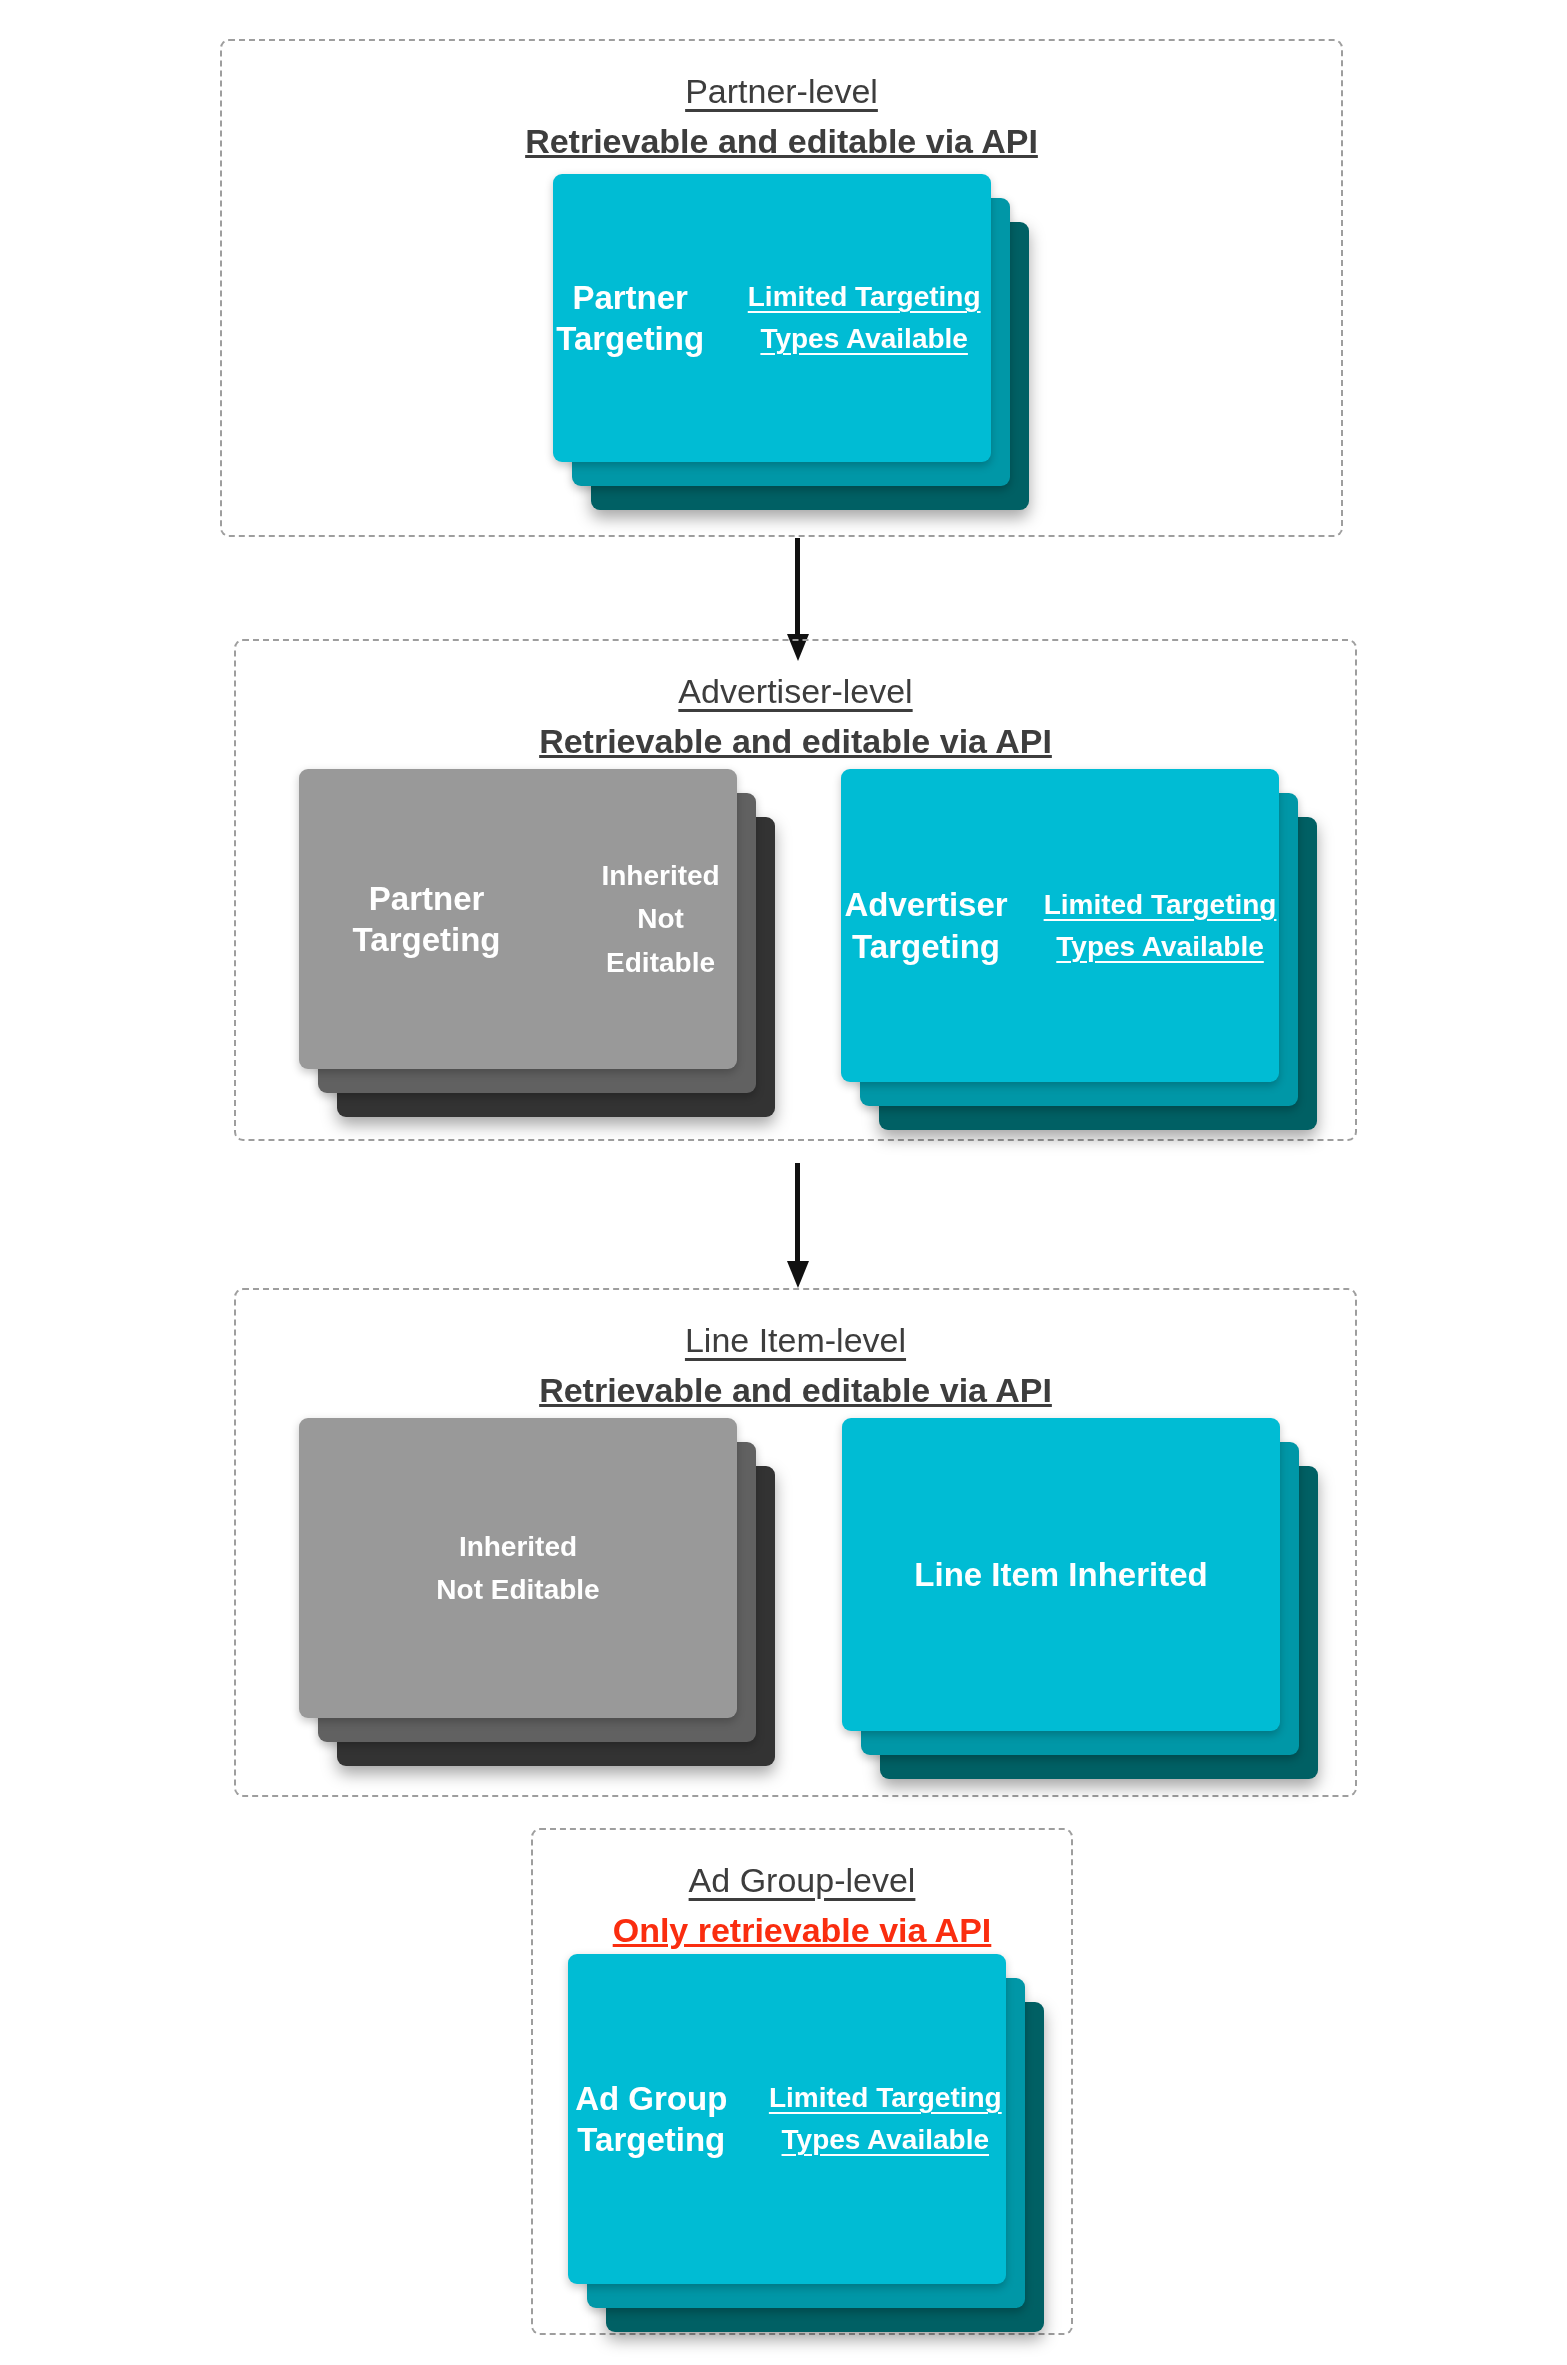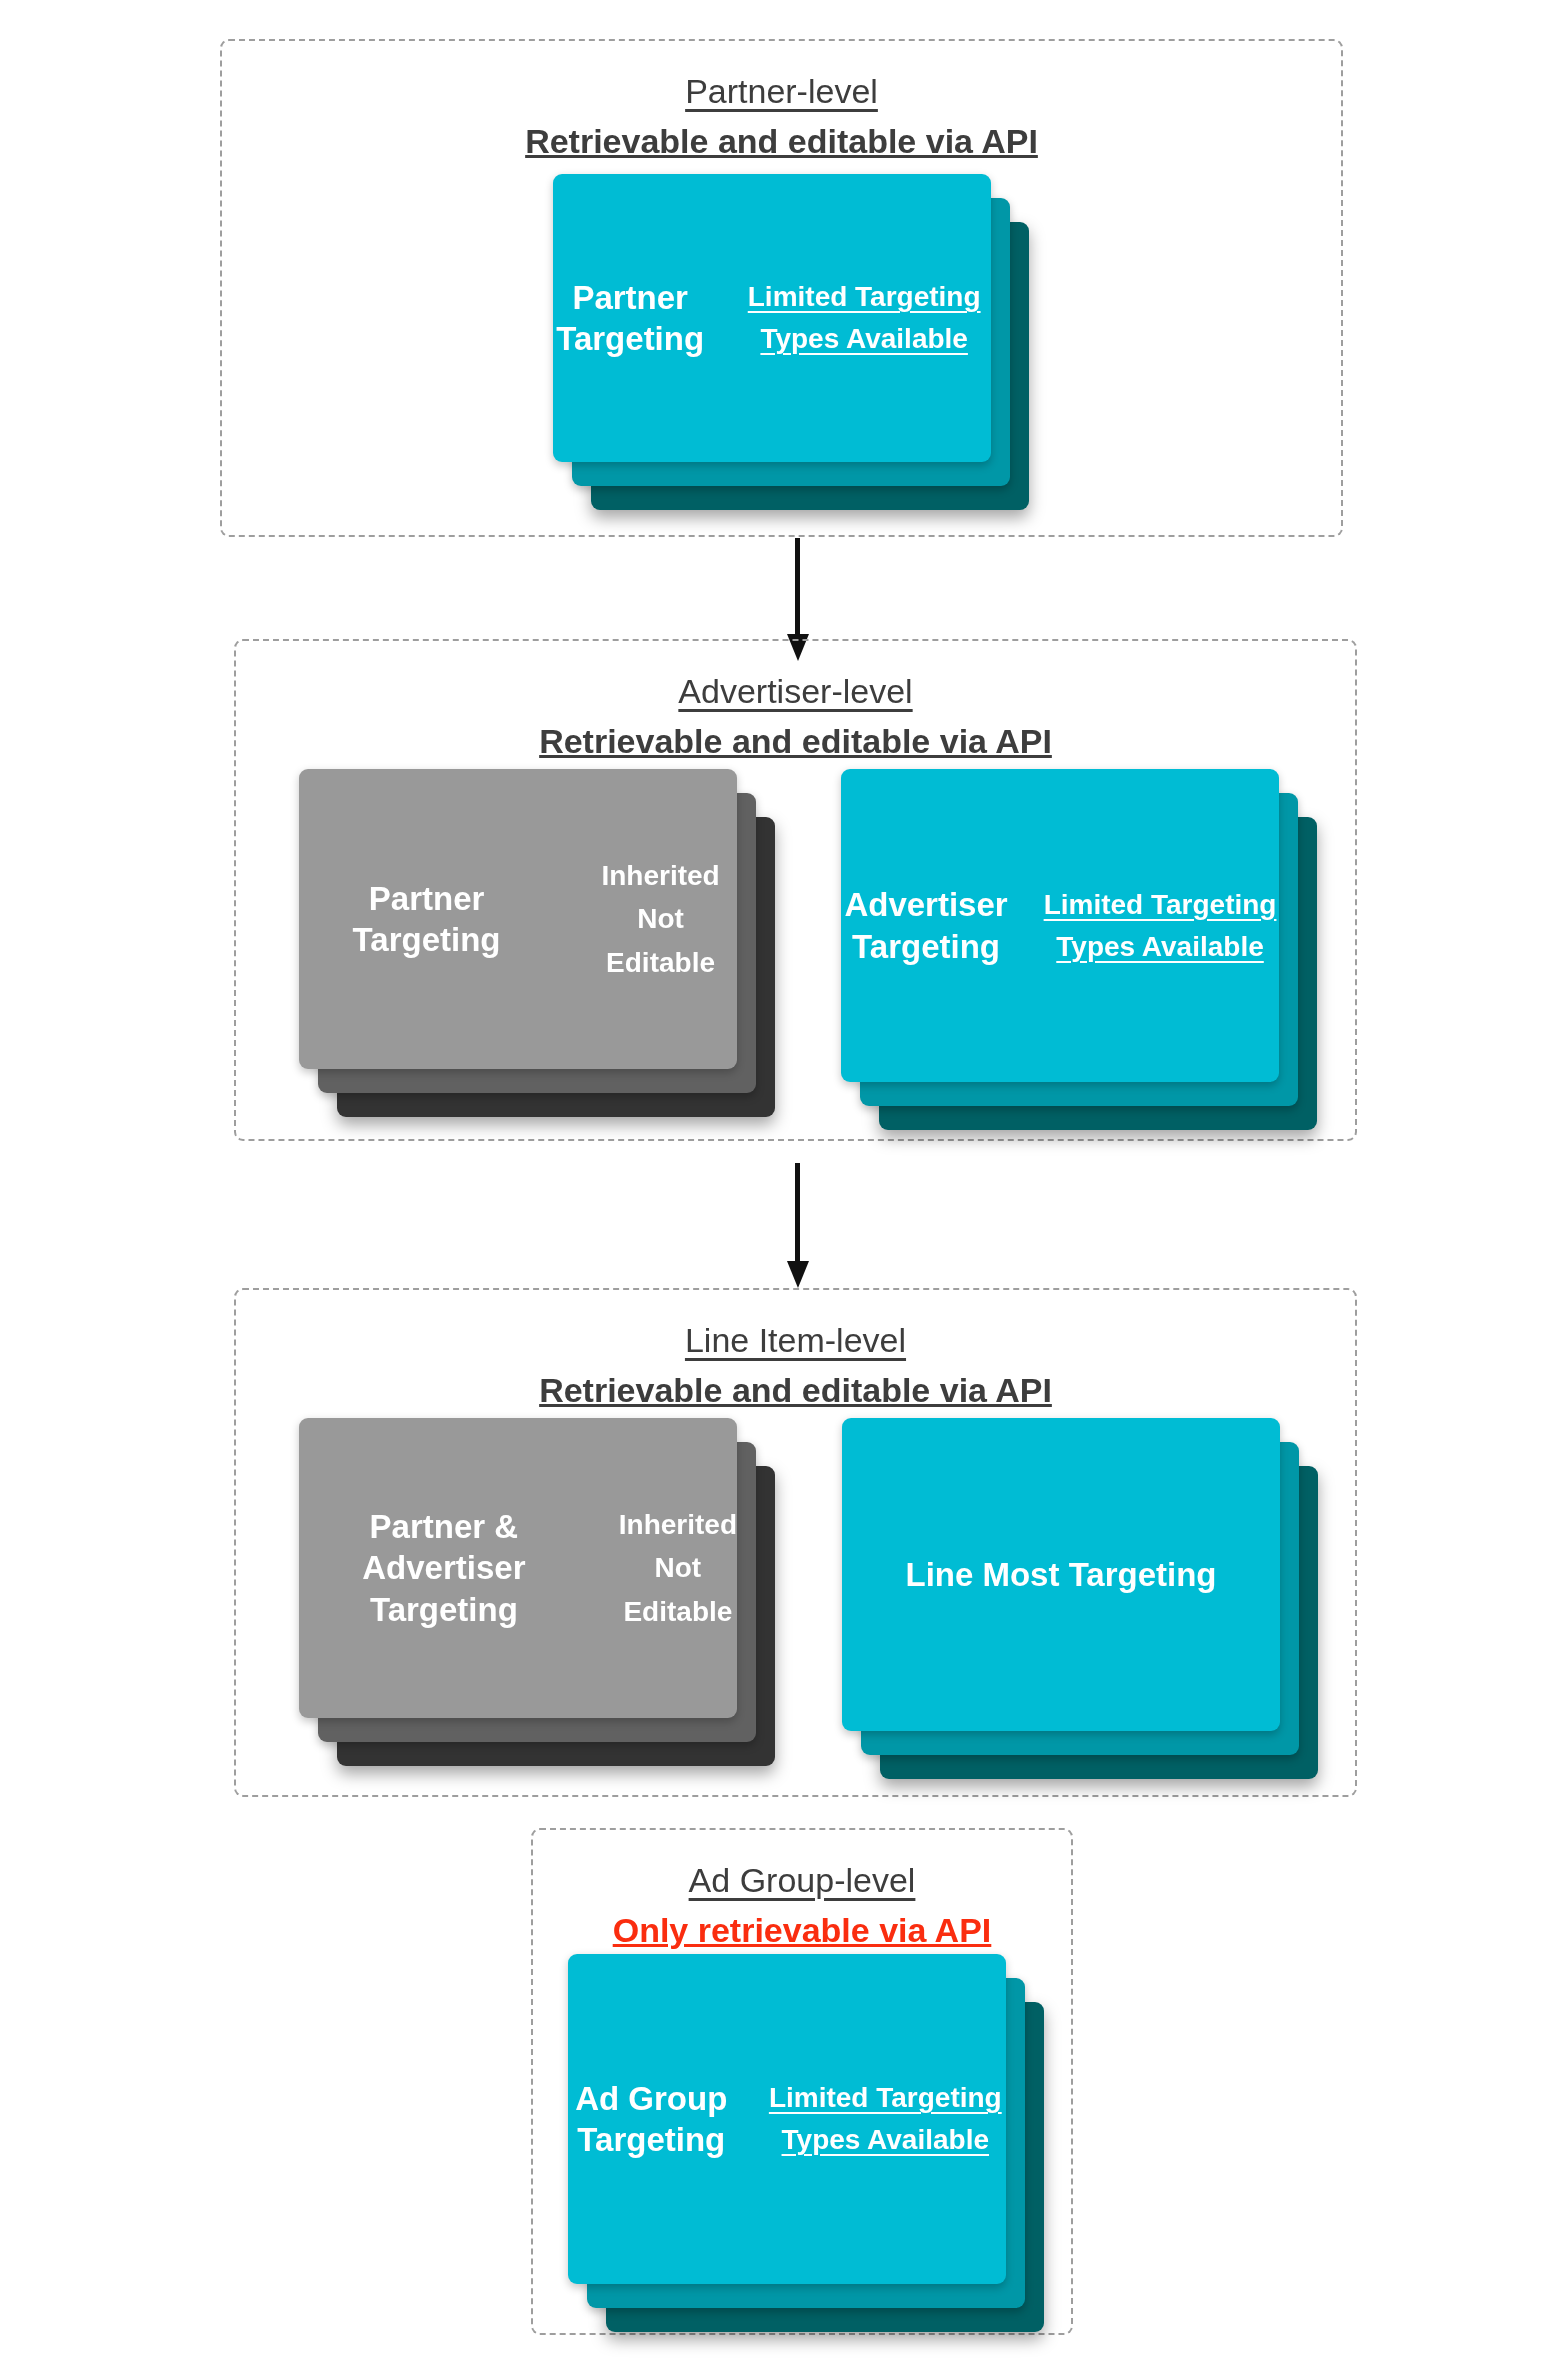--- a/index.html
+++ b/index.html
@@ -118,33 +118,32 @@
   </div>
 
   <section class="level" style="left:234px;top:1288px;width:1123px;height:509px">
     <div class="level-title">Line Item-level</div>
     <div class="level-subtitle">Retrievable and editable via API</div>
 
     <div class="stack gray" style="left:63px;top:128px;width:438px;height:300px">
       <div class="layer l3"></div>
       <div class="layer l2"></div>
       <div class="card">
-        <div class="card-title">Partner &amp; Advertiser Targeting</div>
         <div class="card-note">
           <div>Inherited</div>
           <div>Not Editable</div>
         </div>
       </div>
     </div>
 
     <div class="stack teal" style="left:606px;top:128px;width:438px;height:313px">
       <div class="layer l3"></div>
       <div class="layer l2"></div>
       <div class="card">
-        <div class="card-title">Line Most Targeting</div>
+        <div class="card-title">Line Item Inherited</div>
       </div>
     </div>
   </section>
 
   <section class="level" style="left:531px;top:1828px;width:542px;height:507px">
     <div class="level-title">Ad Group-level</div>
     <div class="level-subtitle alert">Only retrievable via API</div>
 
     <div class="stack teal" style="left:35px;top:124px;width:438px;height:330px">
       <div class="layer l3"></div>

